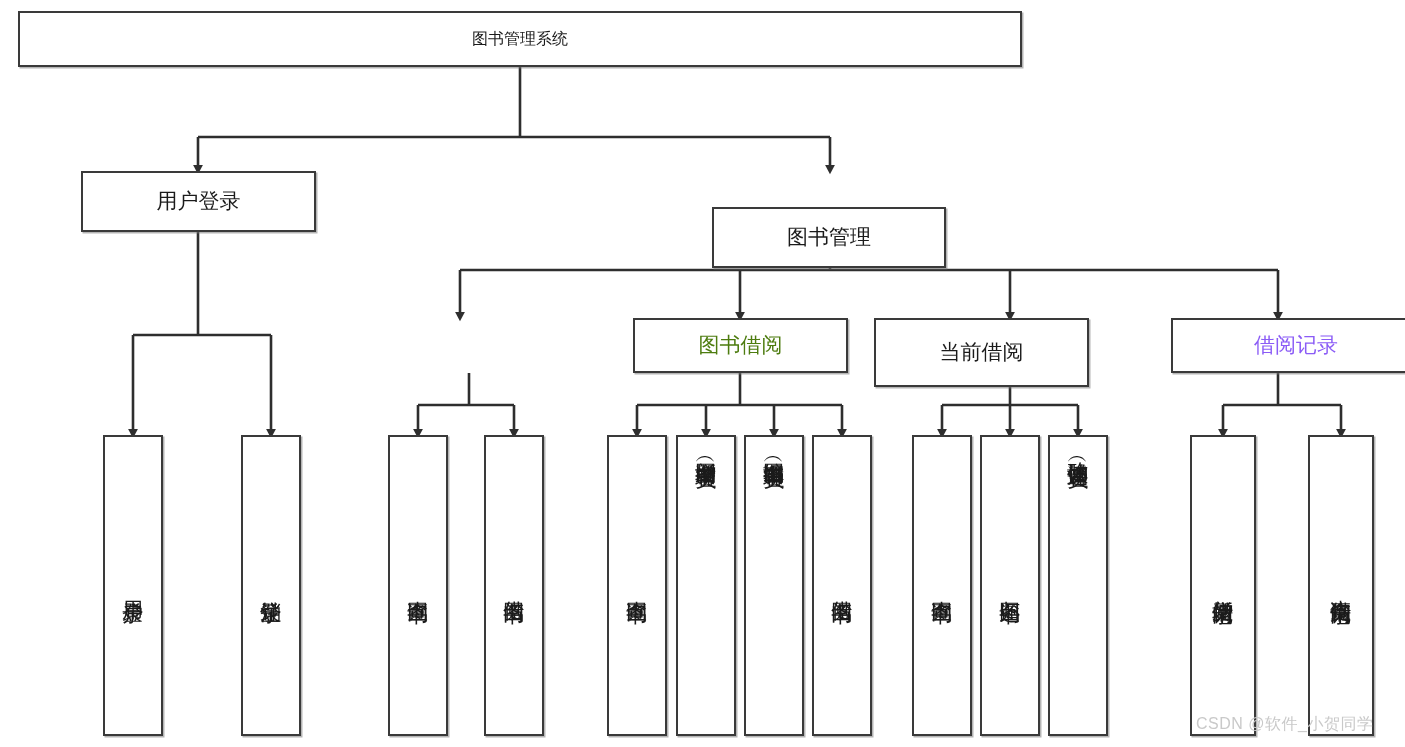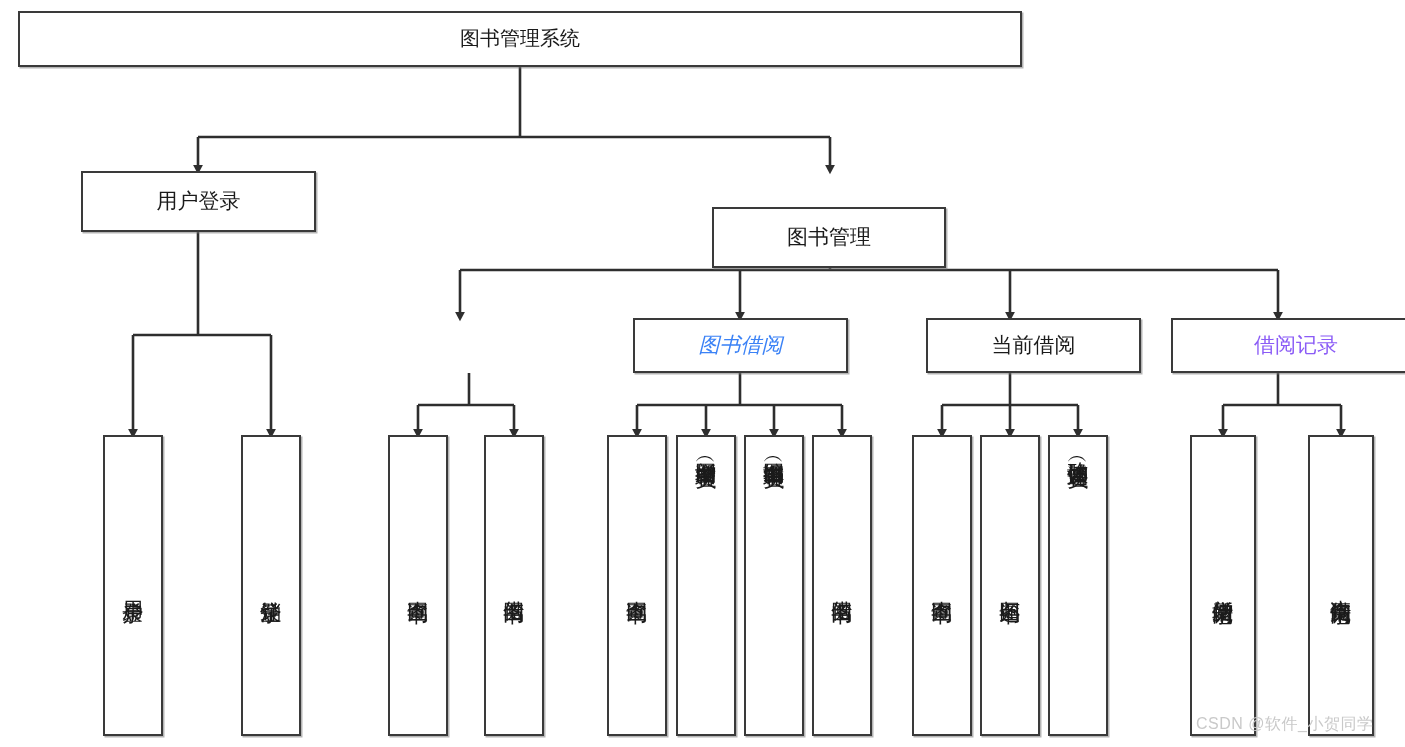--- a/index.html
+++ b/index.html
@@ -40,21 +40,21 @@
     display: block;
     text-align: center;
     line-height: 1.18;
     white-space: nowrap;
   }
   
   .node.h .label {
     font-size: 21px;
   }
   .node.root .label {
-    font-size: 20px;
+    font-size: 16px;
   }
   
   .node.v {
     align-items: center;
     justify-content: center;
   }
   .node.v .label {
     writing-mode: vertical-rl;
     text-orientation: upright;
     font-size: 21px;
@@ -136,24 +136,24 @@
     <span class="label">图书管理系统</span>
   </div>
 
   <div class="node h" style="left: 81px; top: 171px; width: 235px; height: 61px; border-color: rgb(58, 58, 58); background: rgb(255, 255, 255); color: rgb(27, 27, 27);">
     <span class="label">用户登录</span>
   </div>
   <div class="node h" style="left: 712px; top: 171px; width: 234px; height: 61px; border-color: rgb(58, 58, 58); background: rgb(255, 255, 255); color: rgb(27, 27, 27); margin-top: 36px;">
     <span class="label">图书管理</span>
   </div>
 
-  <div class="node h" style="left: 633px; top: 318px; width: 215px; height: 55px; border-color: rgb(58, 58, 58); background: rgb(255, 255, 255); color: #3b82f6; font-style: italic;">
+  <div class="node h" style="left: 633px; top: 318px; width: 215px; height: 55px; border-color: rgb(58, 58, 58); background: rgb(255, 255, 255); color: #4d7c0f;">
     <span class="label">图书借阅</span>
   </div>
-  <div class="node h" style="left: 926px; top: 318px; width: 215px; height: 55px; border-color: rgb(58, 58, 58); background: rgb(255, 255, 255); color: rgb(27, 27, 27); justify-content: center;">
+  <div class="node h" style="left: 874px; top: 318px; width: 215px; height: 69px; border-color: rgb(58, 58, 58); background: rgb(255, 255, 255); color: rgb(27, 27, 27); justify-content: center;">
     <span class="label">当前借阅</span>
   </div>
   <div class="node h" style="left: 1171px; top: 318px; width: 250px; height: 55px; border-color: rgb(58, 58, 58); background: rgb(255, 255, 255); color: #8b5cf6;">
     <span class="label">借阅记录</span>
   </div>
 
   <div class="node v" style="left: 103px; top: 435px; width: 60px; height: 301px; border-color: rgb(58, 58, 58); background: rgb(255, 255, 255); color: rgb(27, 27, 27);">
     <span class="label">用户登录</span>
   </div>
   <div class="node v" style="left: 241px; top: 435px; width: 60px; height: 301px; border-color: rgb(58, 58, 58); background: rgb(255, 255, 255); color: rgb(27, 27, 27);">

